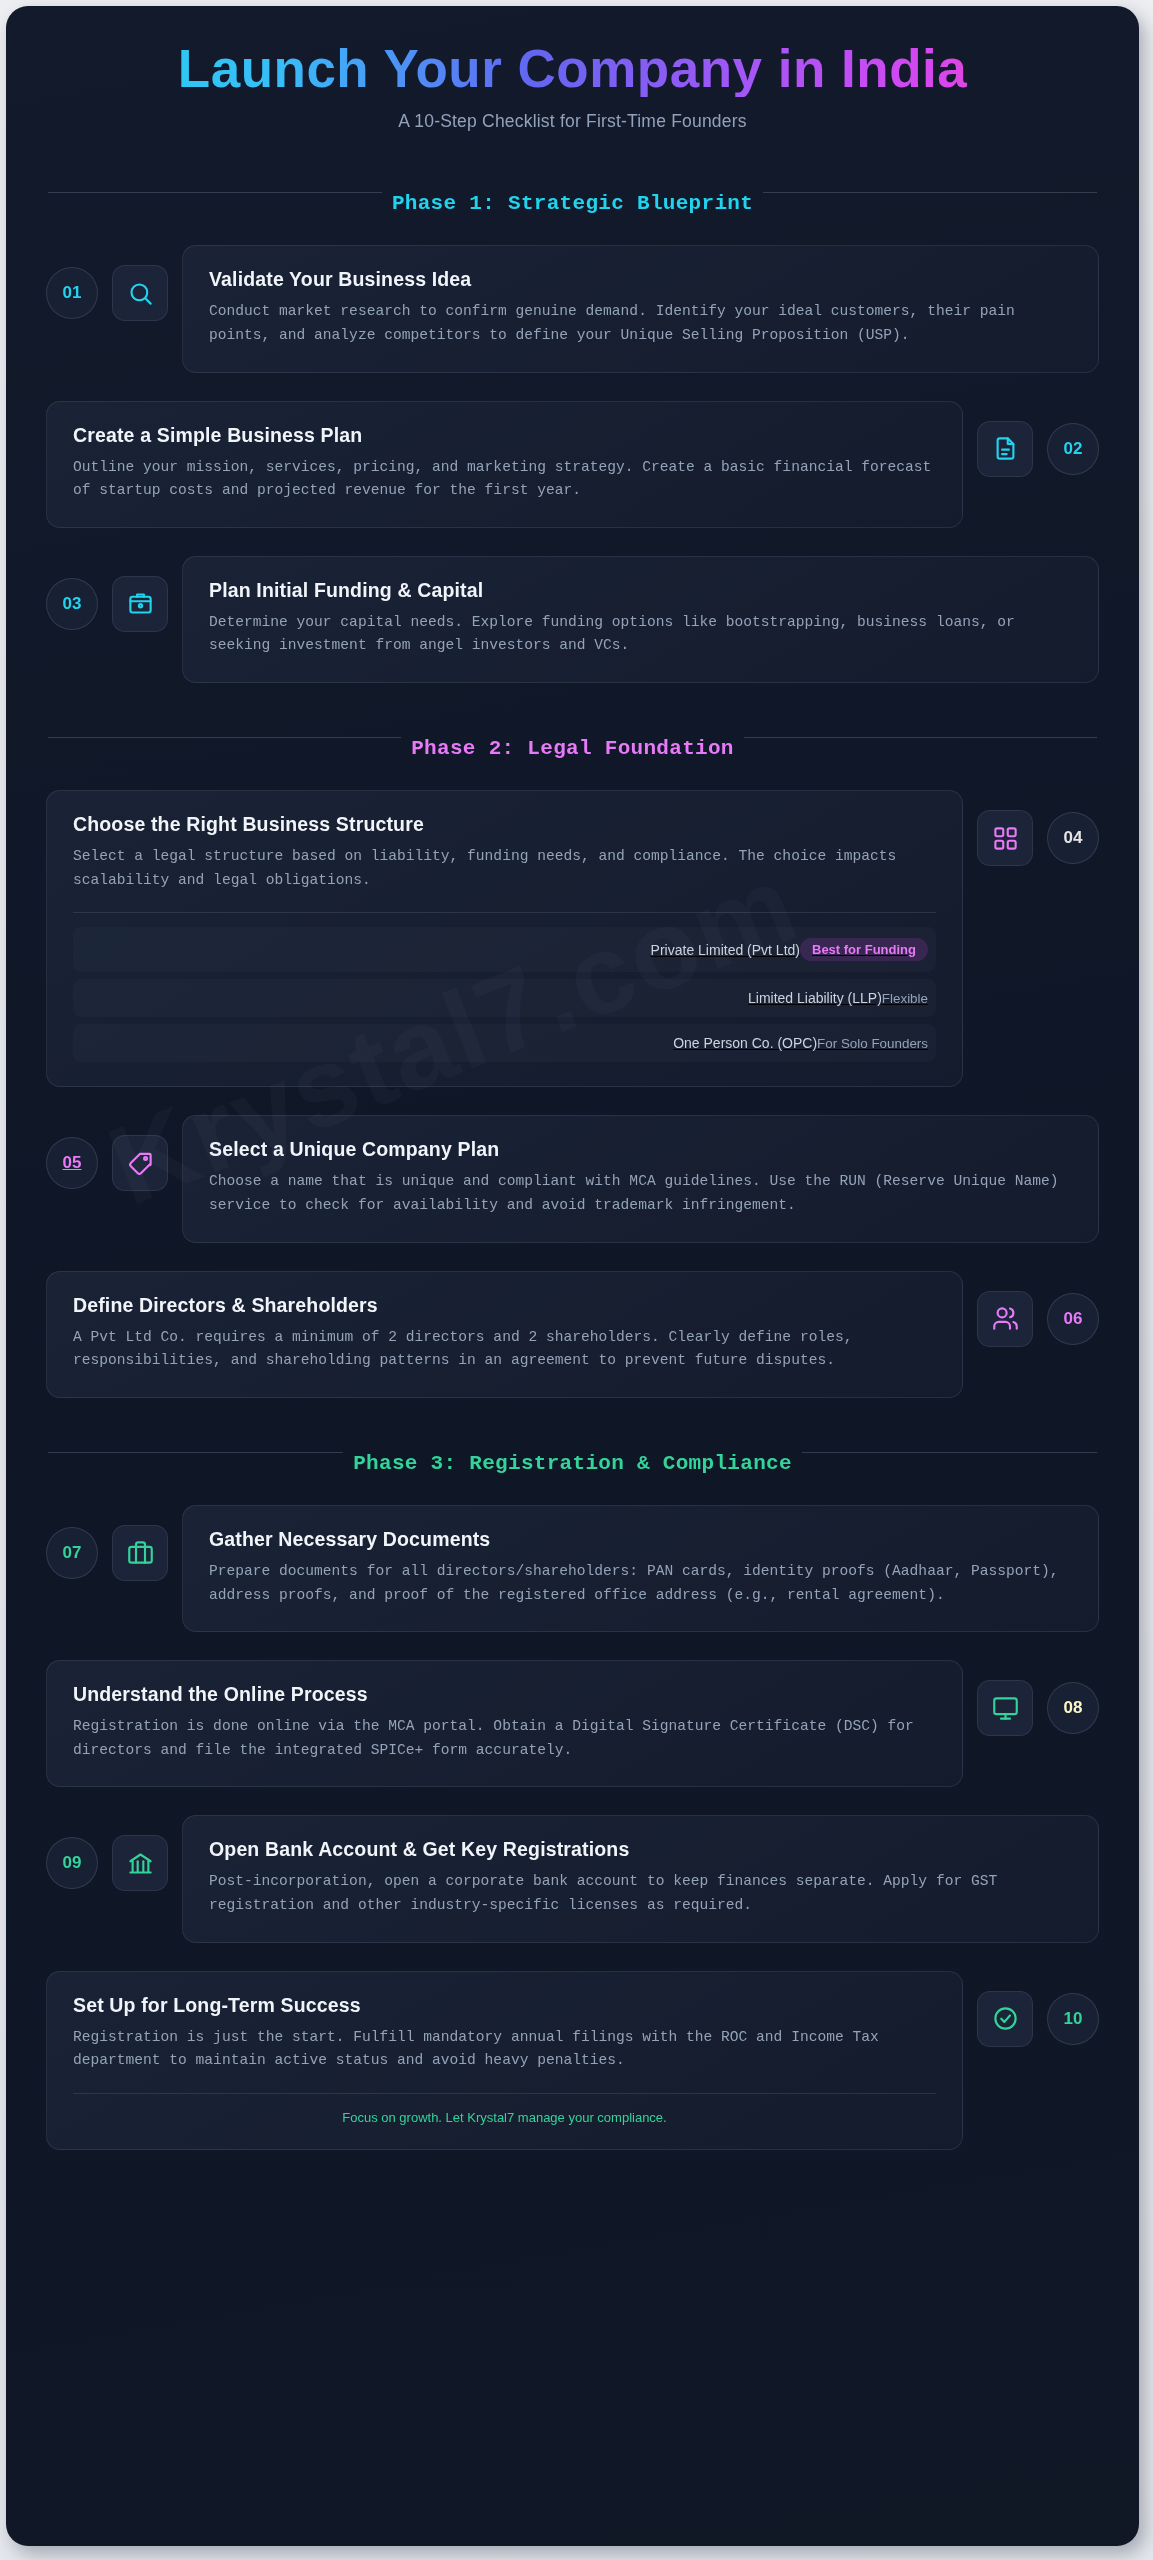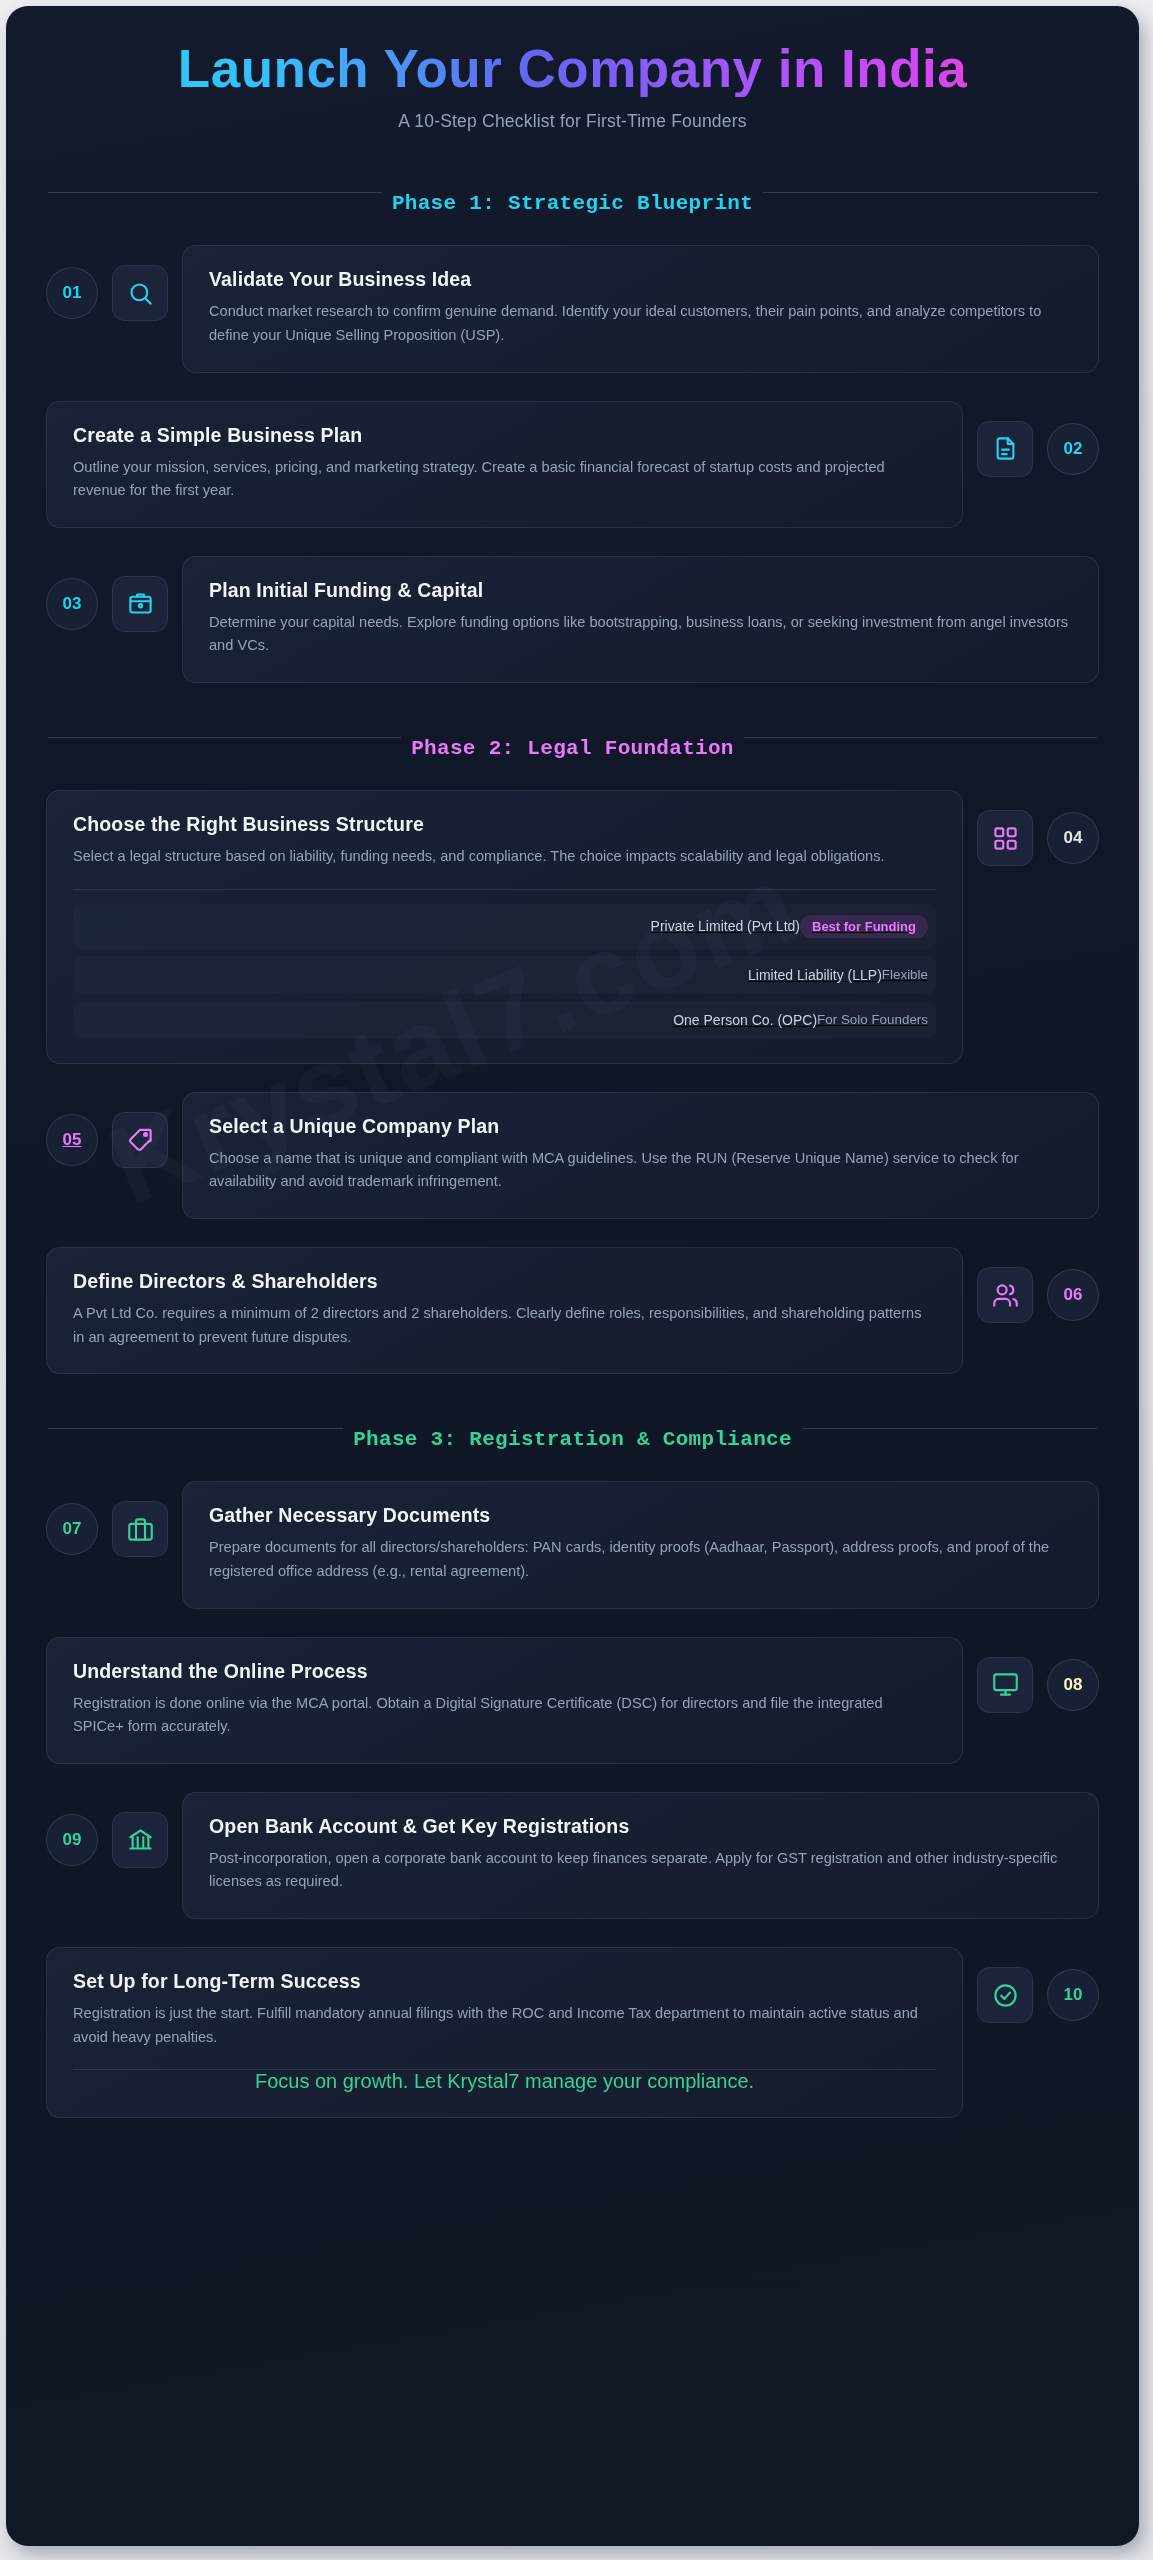--- a/index.html
+++ b/index.html
@@ -135,20 +135,21 @@
     font-size: 19.5px;
     font-weight: bold;
     color: #f1f5f9;
     letter-spacing: .15px;
     margin-bottom: 9px;
   }
   .step-desc {
     font-size: 14.6px;
     line-height: 1.62;
     color: #94a3b8;
+    font-family: Liberation Mono, monospace;
   }
 
   
   .compare {
     margin-top: 20px;
     border-top: 1px solid rgba(148,163,184,.18);
     padding-top: 10px;
   }
   .compare-row {
     display: flex;
@@ -169,22 +170,23 @@
     background: rgba(217,70,239,.16);
     border-radius: 999px;
     padding: 4px 12px;
     font-size: 13px;
   }
 
   
   .footnote {
     margin-top: 20px;
     border-top: 1px solid rgba(148,163,184,.18);
+    padding-top: 16px;
     text-align: center;
-    font-size: 20px;
+    font-size: 13px;
   }
 </style>
 </head>
 <body>
 
 <div class="page">
   <div class="frame">
 
     <div class="watermark">Krystal7.com</div>
 

